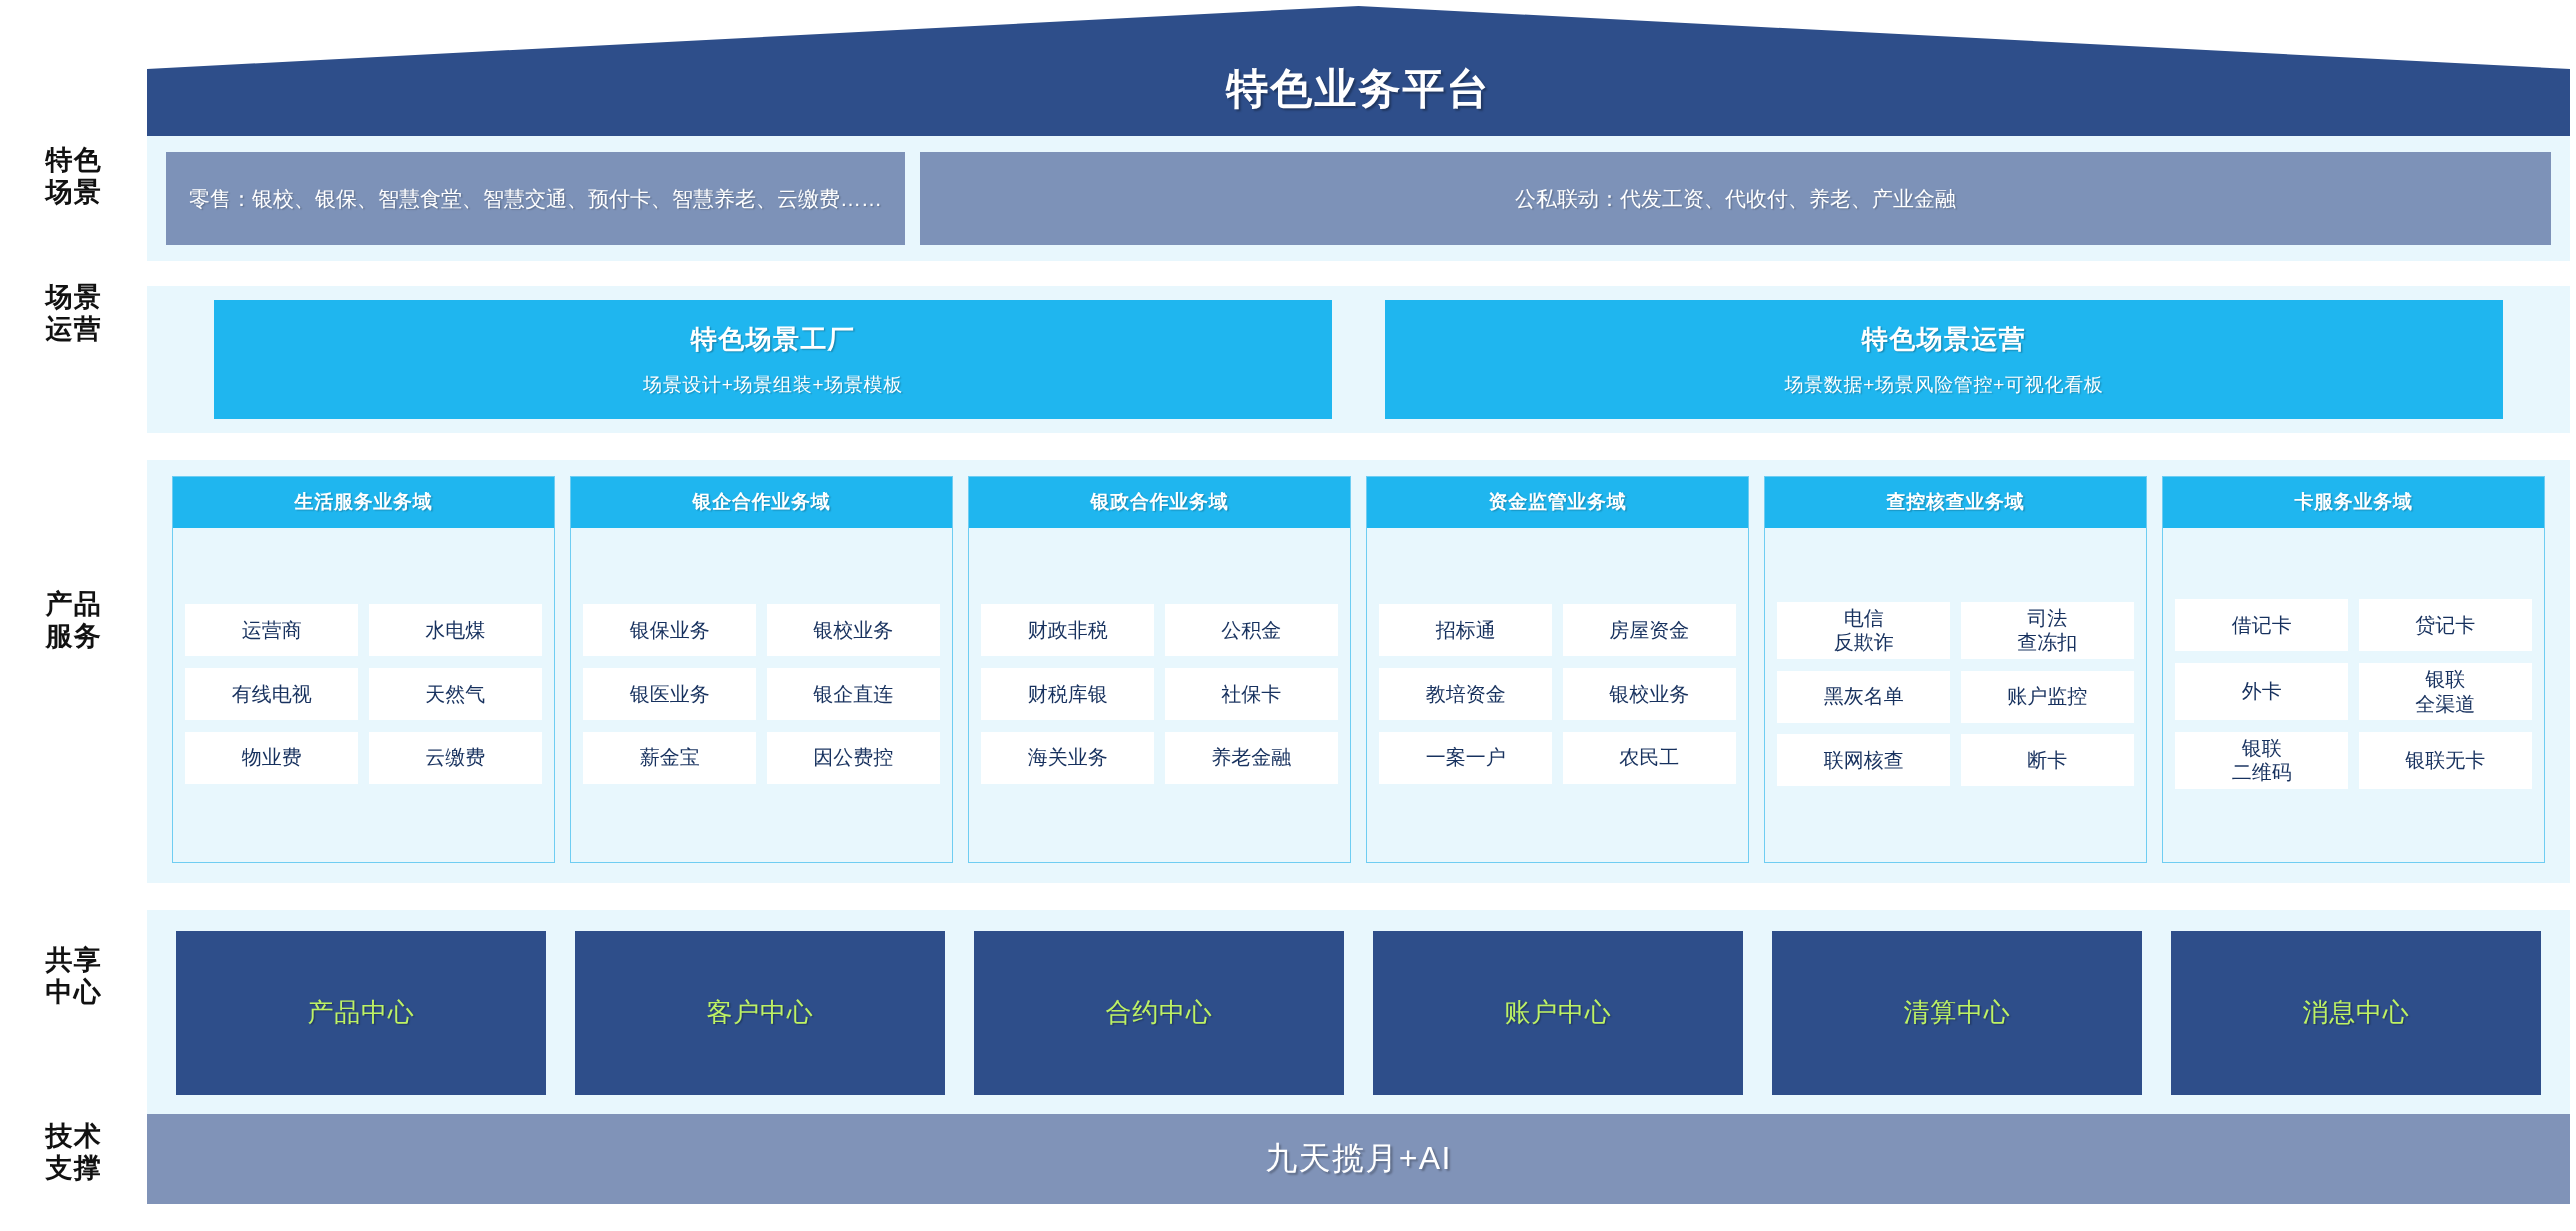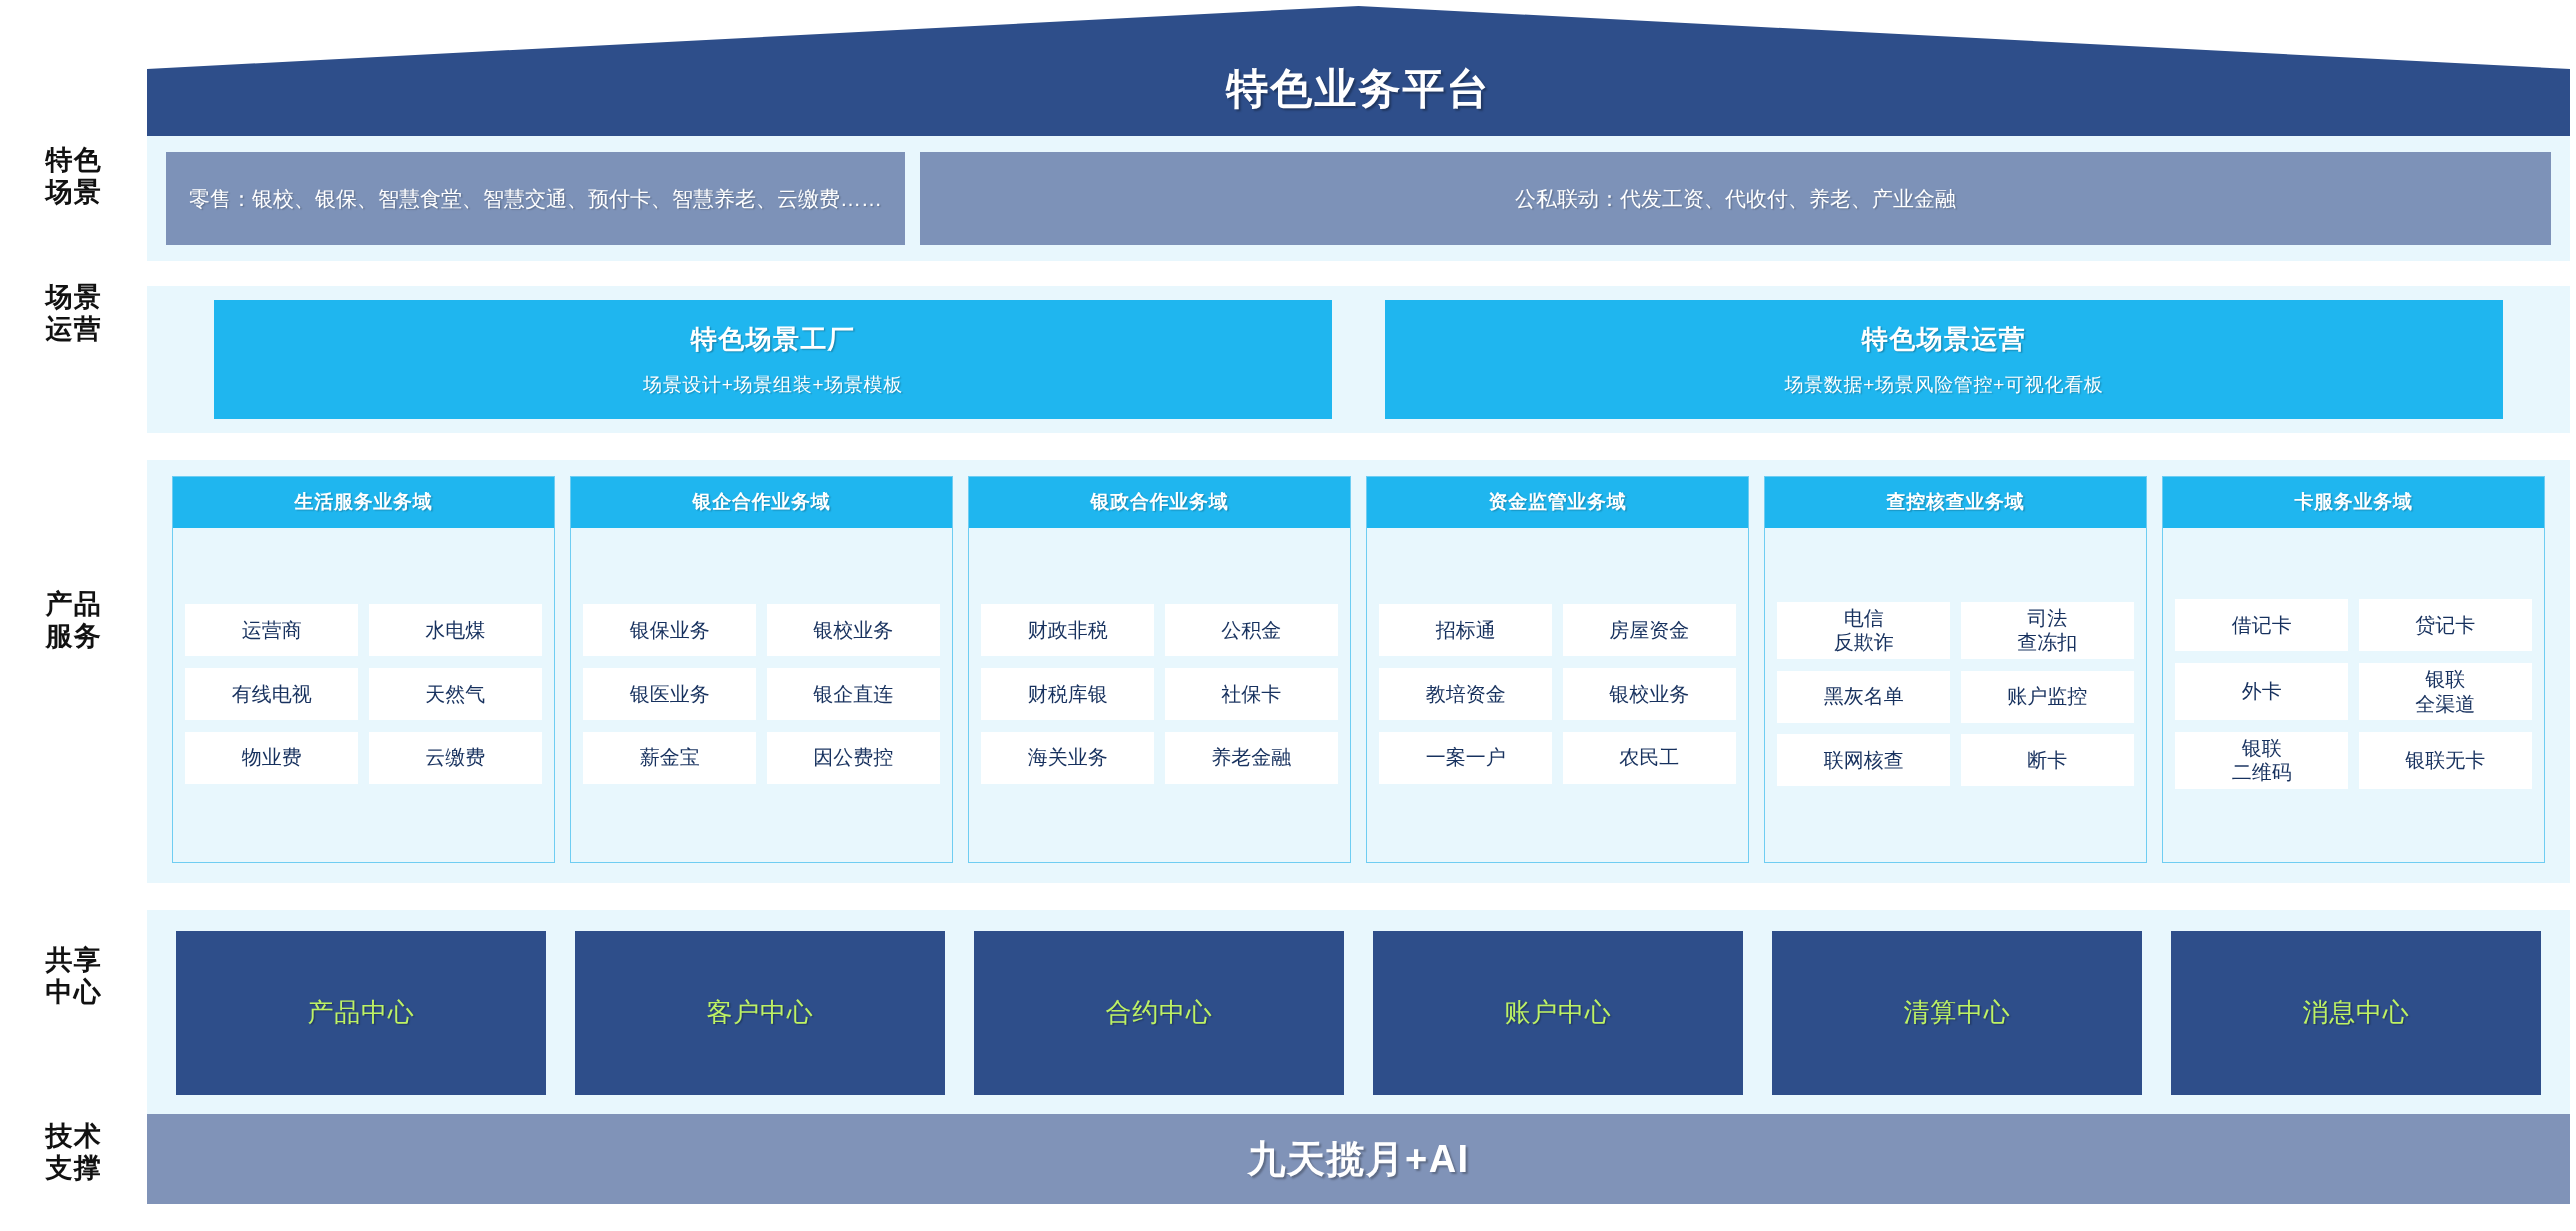--- a/index.html
+++ b/index.html
@@ -115,21 +115,21 @@
     display:flex; align-items:center; justify-content:center;
     font-size: 26px; font-weight: 400; letter-spacing: 0.7px;
     text-shadow: 1.4px 1.4px 1.4px rgba(0,0,0,0.28);
   }
 
   
   .tech-bar {
     position:absolute; left: 147px; width: 2423px;
     background:#8093b8; color:#fff;
     display:flex; align-items:center; justify-content:center;
-    font-size: 38px; font-weight: 700; letter-spacing: 1.4px;
+    font-size: 32px; font-weight: 400; letter-spacing: 1.4px;
     text-shadow: 2.1px 2.1px 2.1px rgba(0,0,0,0.28);
   }
 </style>
 </head>
 <body>
 
 <div class="canvas">
 
   <div class="roof">
     <svg viewBox="0 0 3540 190" preserveAspectRatio="none" aria-hidden="true">

